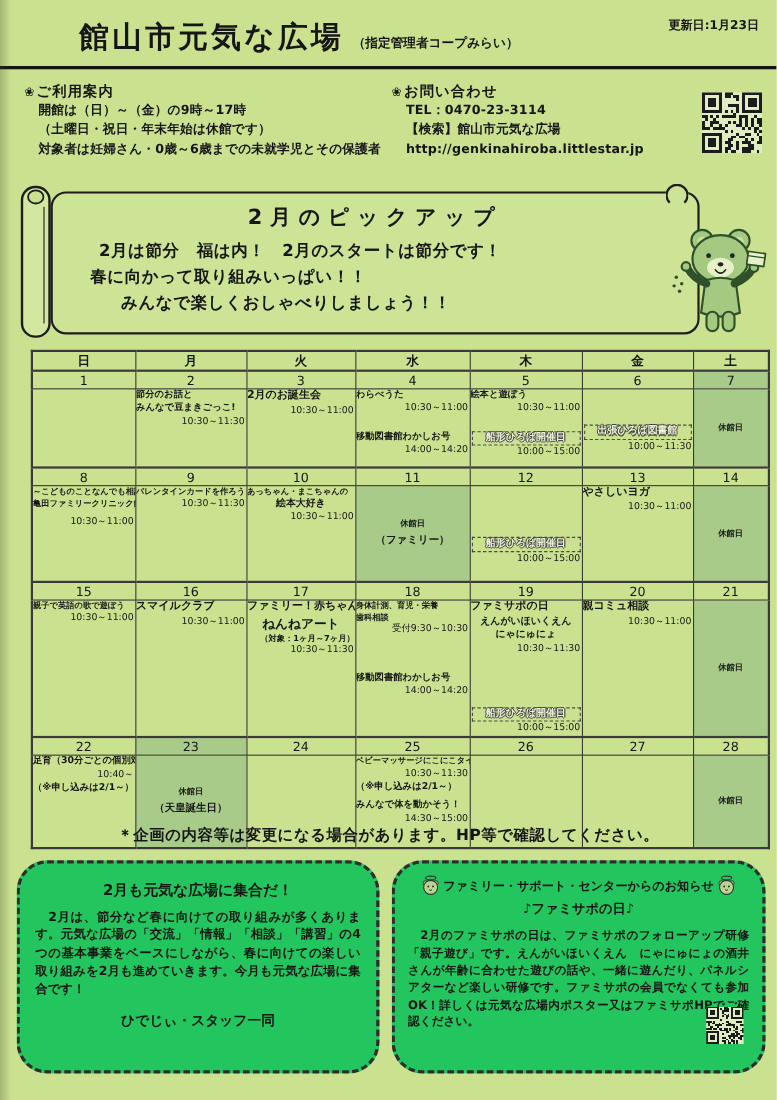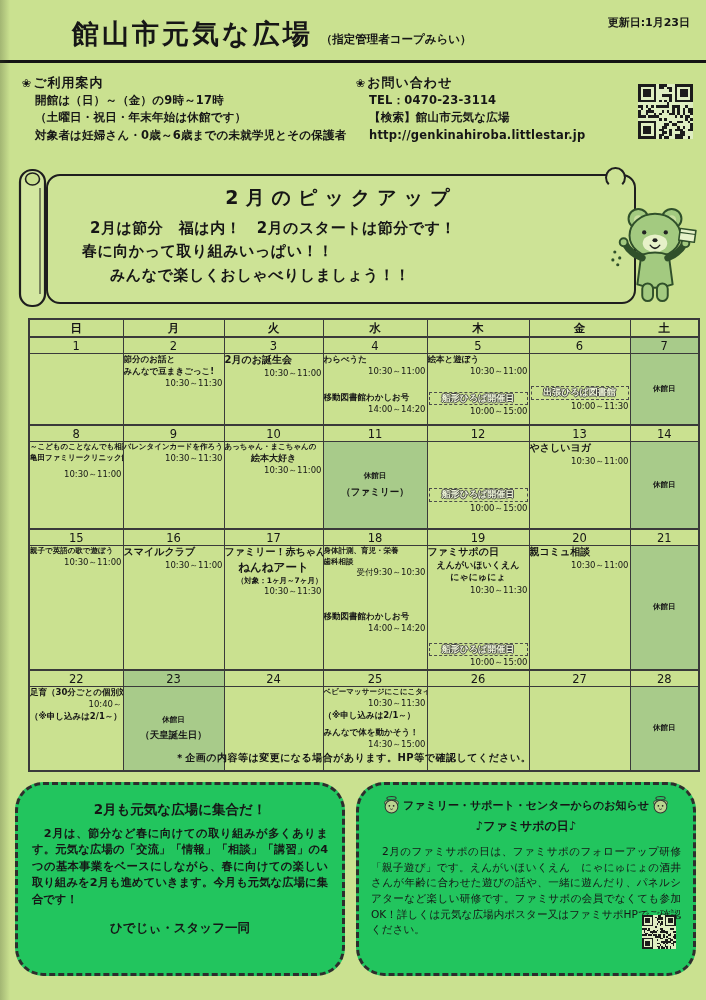--- a/index.html
+++ b/index.html
@@ -65,32 +65,32 @@
   .l.cbig{font-weight:bold;font-size:9.5px;text-align:center;margin-top:5px;}
   .l.cbig2{font-weight:bold;font-size:11.5px;text-align:center;}
   .l.csm{font-weight:bold;font-size:7.5px;text-align:center;}
   .l.out{font-weight:bold;font-size:9px;text-align:center;color:#edf4d6;margin:1px 1px;
          border:1px dashed #4b4b4b;padding:0 1px;
          text-shadow:-1px 0 #474747,1px 0 #474747,0 -1px #474747,0 1px #474747;}
   .l.gap1{height:13px;} .l.gap2{height:31px;} .l.gap3{height:45px;} .l.gs{height:5px;}
 
   
   .footnote{position:absolute;left:0;top:751px;width:706px;text-align:center;
-        font-size:10px;font-weight:bold;letter-spacing:.5px;}
+        font-size:14px;font-weight:bold;letter-spacing:.5px;}
   .dbox{position:absolute;top:782px;height:194px;border:3.5px dashed #2d2d2d;border-radius:28px;
         box-sizing:border-box;background:#22c55e;}
   .dbox.left{left:15px;width:330px;padding:12px 14px 8px;}
   .dbox.right{left:356px;width:340px;padding:8px 12px;}
   .lb-title{text-align:center;font-size:13.5px;font-weight:bold;margin:4px 0 7px;}
   .lb-body{font-size:11.3px;line-height:1.45;font-weight:bold;text-align:justify;}
   .lb-sign{text-align:center;font-size:12.5px;font-weight:bold;margin-top:12px;}
   .rb-title{display:flex;align-items:center;justify-content:center;gap:3px;
         font-size:11px;font-weight:bold;margin-top:2px;}
   .rb-sub{text-align:center;font-size:12px;font-weight:bold;margin-top:3px;}
-  .rb-body{font-size:10.6px;line-height:1.48;font-weight:normal;margin-top:9px;text-align:justify;}
+  .rb-body{font-size:10.6px;line-height:1.48;font-weight:bold;margin-top:9px;text-align:justify;}
   .qr2{position:absolute;right:17px;bottom:24px;width:34px;height:34px;}
 </style>
 </head>
 <body>
 
 <div class="page">
 
   <div class="hdr-title-row">
     <span class="main-title">館山市元気な広場</span>
     <span class="sub-title">（指定管理者コープみらい）</span>

